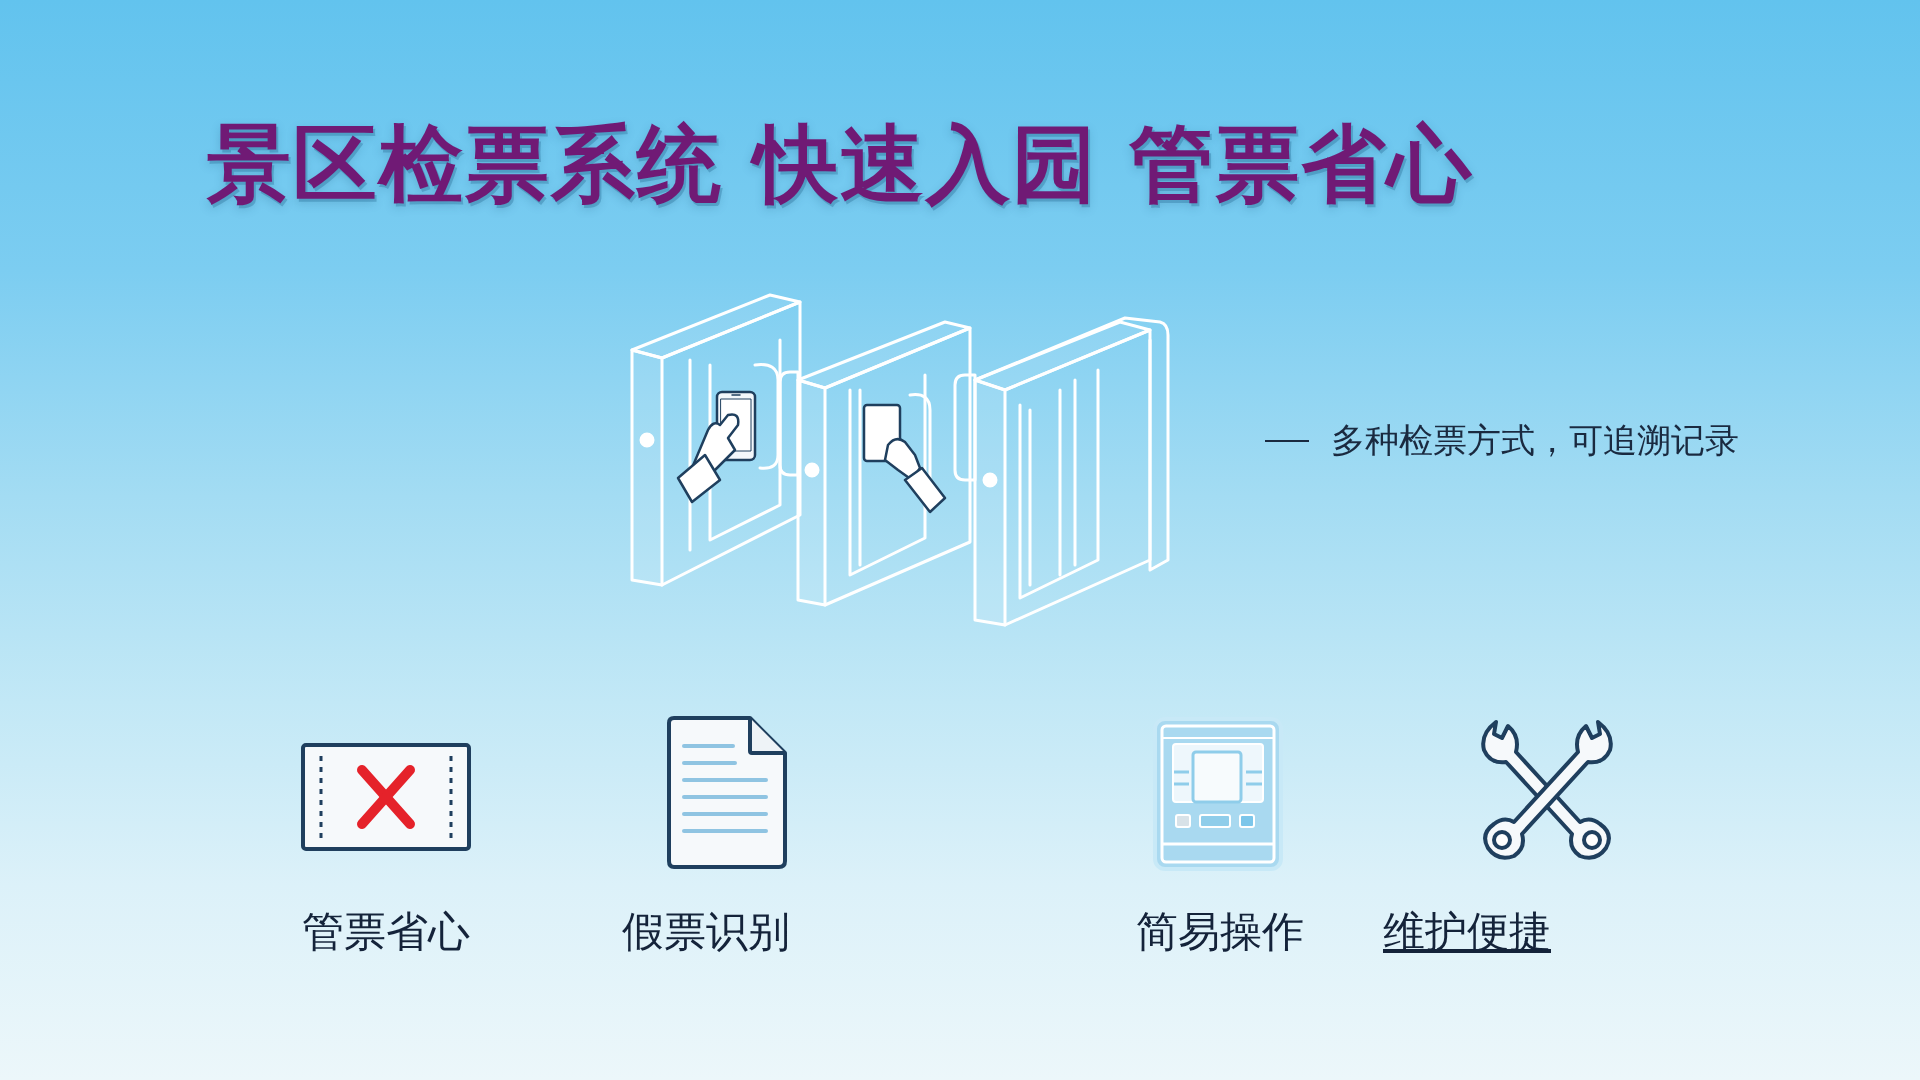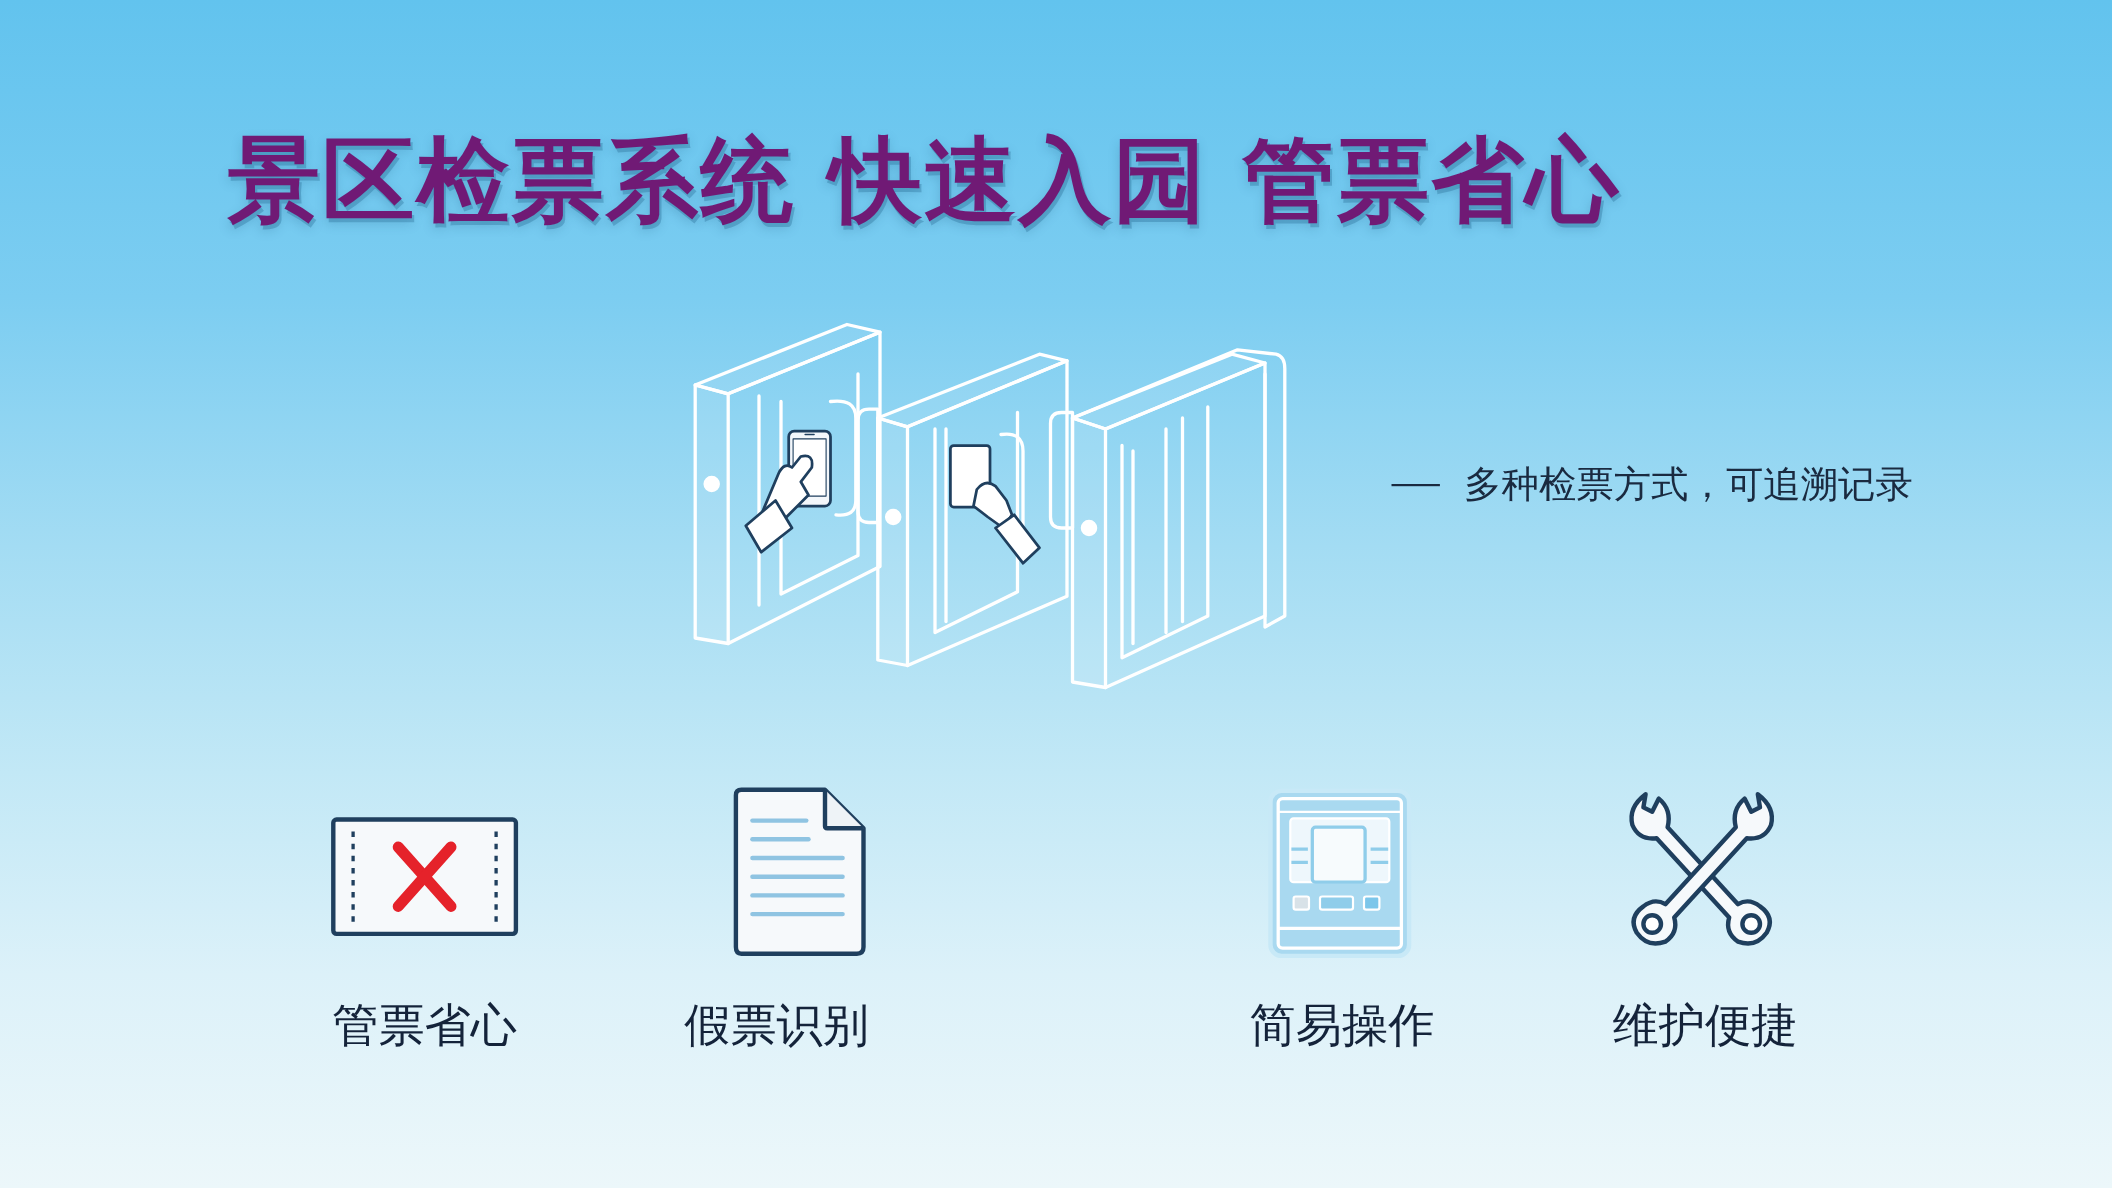--- a/index.html
+++ b/index.html
@@ -145,14 +145,14 @@
   <svg style="left:1476px;top:716px;" width="142" height="148" viewBox="0 0 142 148">
     <g fill="#f6f9fb" stroke="#1f3f5e" stroke-width="4" stroke-linejoin="round">
 
       <path d="M20 6 Q4 18 8 34 Q14 48 30 46 L96 118 Q92 132 104 140 Q120 146 130 132 Q138 118 124 108 Q114 100 104 106 L40 36 Q44 20 32 10 L26 22 L18 18 Z"></path>
       <circle cx="116" cy="124" r="8" fill="#ffffff"></circle>
 
       <path d="M122 6 Q138 18 134 34 Q128 48 112 46 L46 118 Q50 132 38 140 Q22 146 12 132 Q4 118 18 108 Q28 100 38 106 L102 36 Q98 20 110 10 L116 22 L124 18 Z"></path>
       <circle cx="26" cy="124" r="8" fill="#ffffff"></circle>
     </g>
   </svg>
-  <span class="label" style="left:1466px;top:904px;">维护便捷</span>
+  <span class="label" style="left:1383px;top:904px;text-decoration:underline;">维护便捷</span>
 </div>
 
 </body></html>

